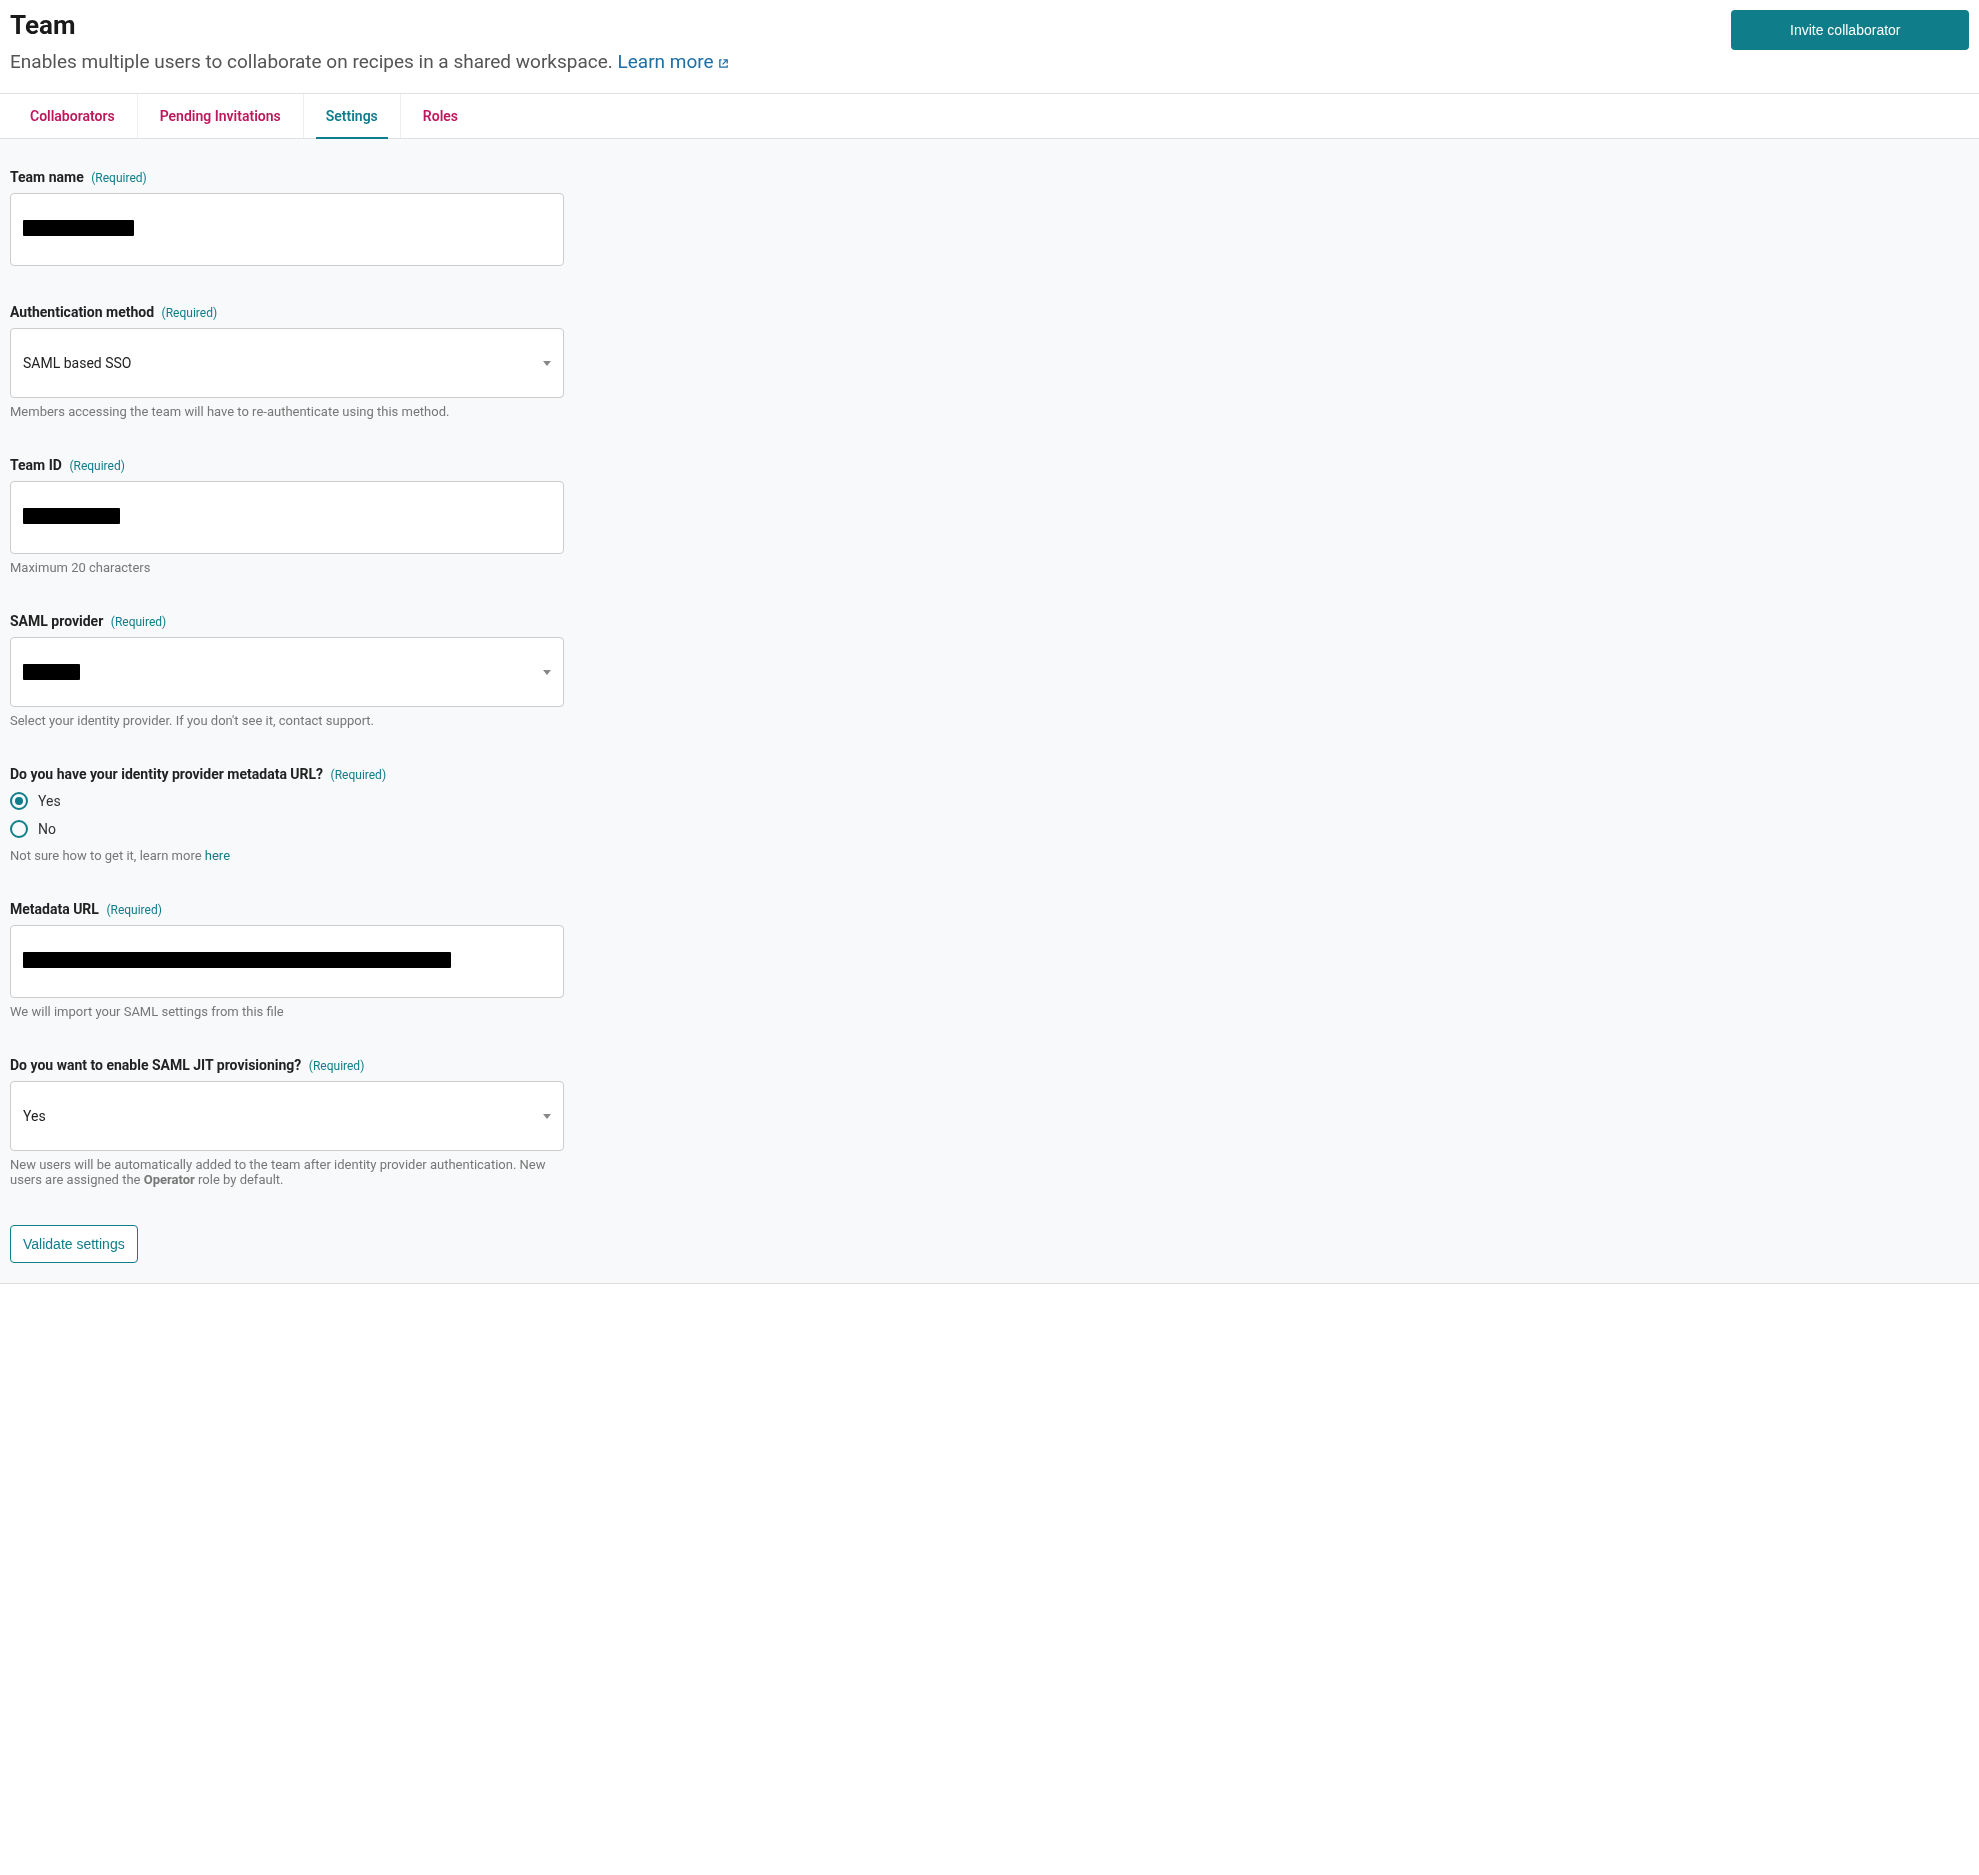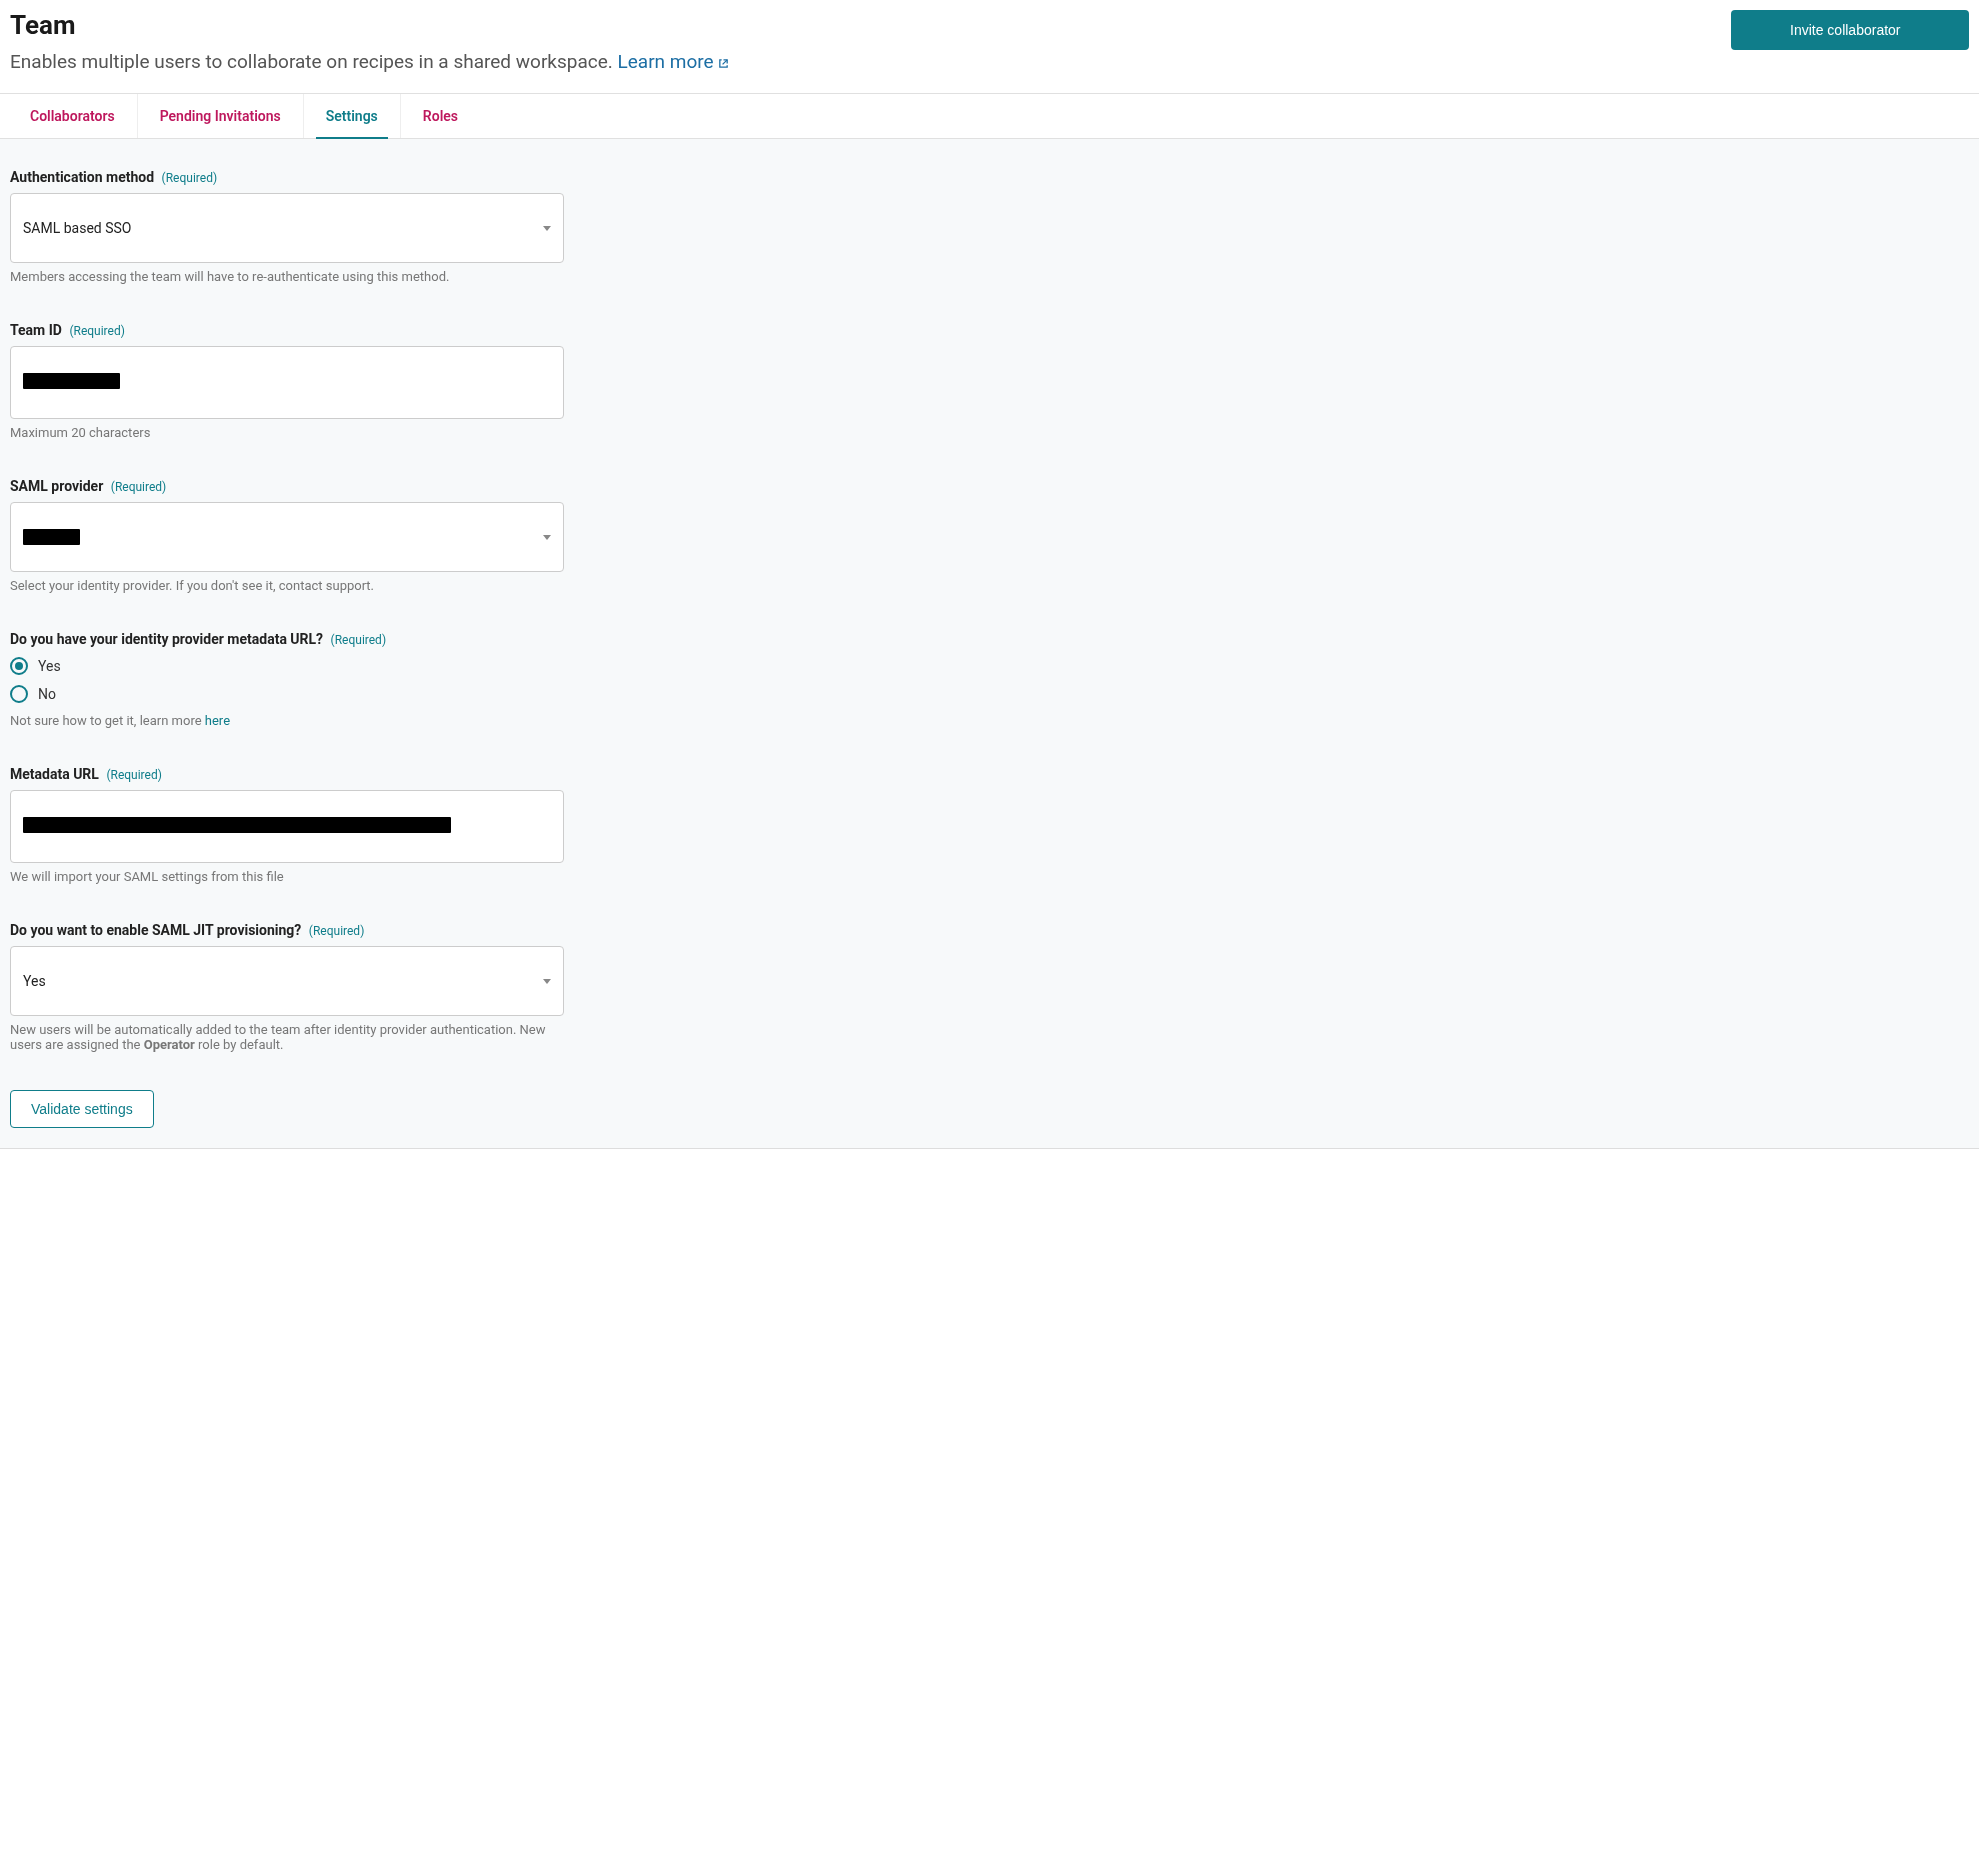--- a/index.html
+++ b/index.html
@@ -156,21 +156,21 @@
     border-radius: 50%;
   }
   .radio-label {
     font-size: 14px;
     color: #333;
   }
   .btn-outline {
     background: #fff;
     border: 1px solid #0f7d8a;
     color: #0f7d8a;
-    padding: 10px 20px;
+    padding: 10px 12px;
     border-radius: 4px;
     font-size: 14px;
     font-weight: 500;
     cursor: pointer;
   }
   .last-group { margin-bottom: 0; }
 </style>
 </head>
 <body>
 
@@ -192,20 +192,29 @@
 
 <div class="tabs">
   <div class="tab">Collaborators</div>
   <div class="tab">Pending Invitations</div>
   <div class="tab active">Settings</div>
   <div class="tab">Roles</div>
 </div>
 
 <div class="content">
 
+  <div class="form-group">
+    <label class="form-label">
+      <span>Team name</span>
+      <span class="required-tag">(Required)</span>
+    </label>
+    <div class="form-input">
+      <span class="redacted" style="width:111px"></span>
+    </div>
+  </div>
 
   <div class="form-group">
     <label class="form-label">
       <span>Authentication method</span>
       <span class="required-tag">(Required)</span>
     </label>
     <div class="form-select">
       <span>SAML based SSO</span>
       <span class="caret"></span>
     </div>

